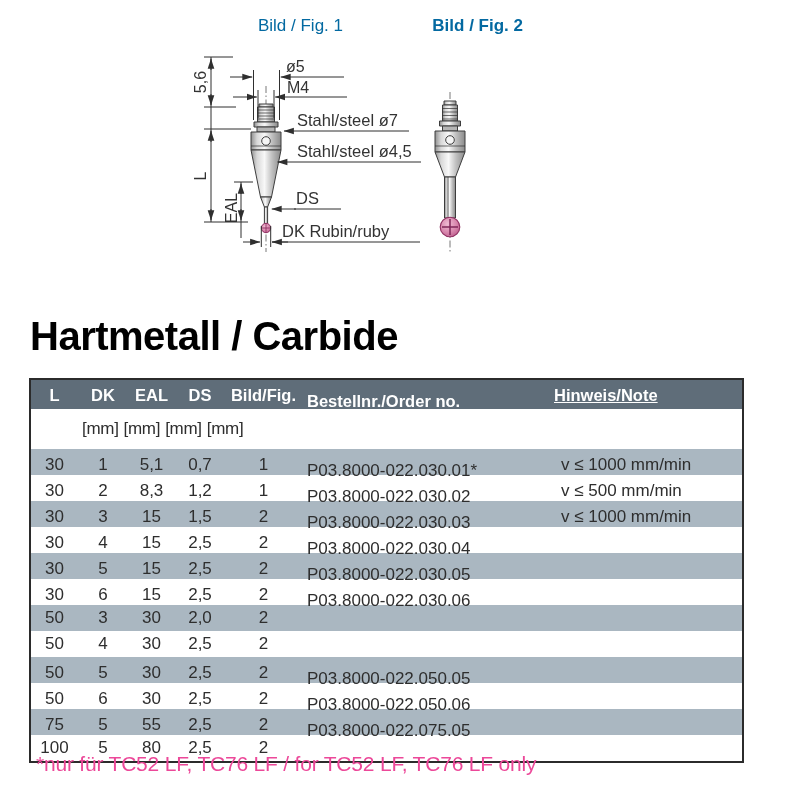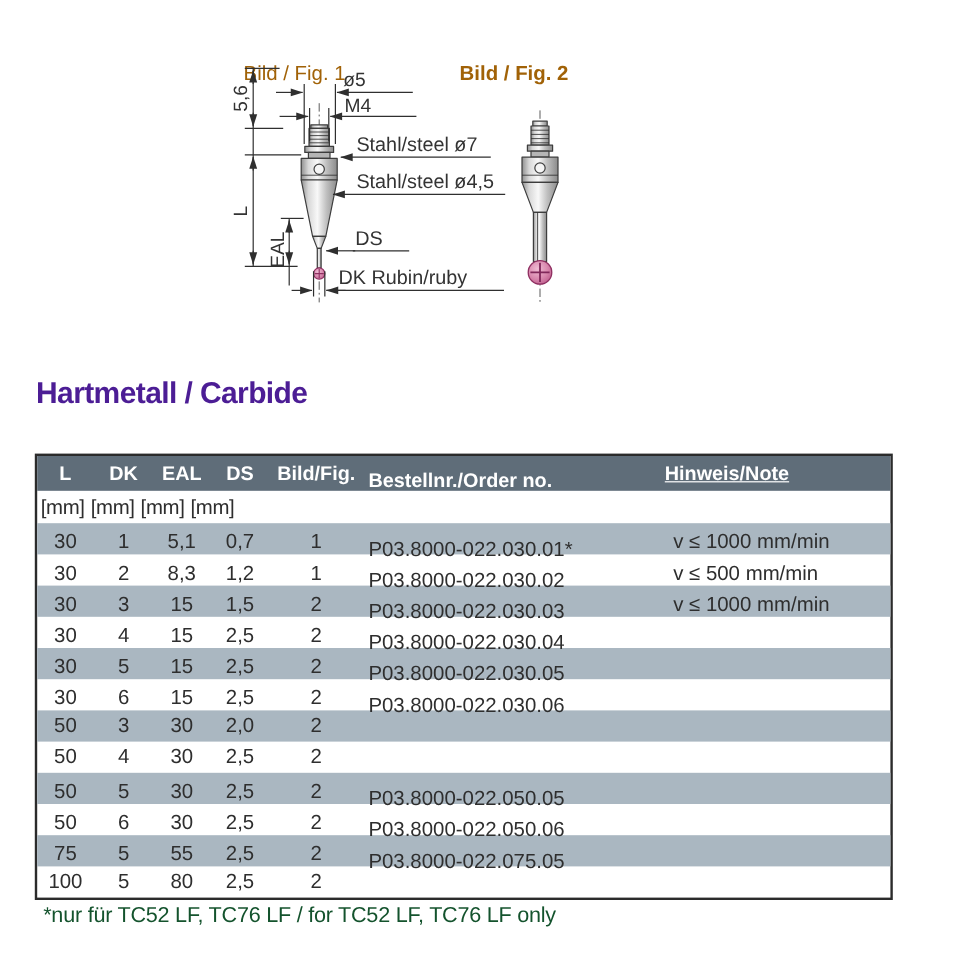--- a/index.html
+++ b/index.html
@@ -2,53 +2,53 @@
 <html><head>
 <meta charset="utf-8">
 <style>
   * { box-sizing: border-box; margin: 0; padding: 0; }
   html,body { background:#ffffff; }
   body {
     width:802px; height:802px; position:relative; overflow:hidden;
     font-family:"Liberation Sans", sans-serif; color:#2e2e2e;
   }
   .fig-title {
-    position:absolute; top:16px; width:140px; text-align:left;
-    font-size:17px; color:#a16207;margin-top:36px;
+    position:absolute; top:16px; width:140px; text-align:right;
+    font-size:17px; color:#0369a1;
   }
   #fig1-title { left:203px; }
   #fig2-title { left:383px;font-weight:bold; }
   #drawing { position:absolute; left:0; top:0; }
   .page-title {
     position:absolute; left:30px; top:314px;
-    font-size:25px; font-weight:bold; letter-spacing:-0.5px; color:#4c1d95;
+    font-size:40px; font-weight:bold; letter-spacing:-0.5px; color:#000000;
   }
   .ptable {
     position:absolute; left:29px; top:378px; width:715px;
     border:2px solid #2b2b2b; background:#ffffff;
     font-size:17px;
   }
   .grid-row { display:grid; grid-template-columns:47px 50px 47px 50px 77px 248px 192px; }
   .thead { height:29px; background:#5f6d79; }
   .thead .cell { color:#ffffff; font-weight:bold; font-size:16.5px; }
-  .units-row { height:27px; display:flex; align-items:center; gap:5px; padding-left:3px; }
+  .units-row { height:40px; display:flex; align-items:center; gap:5px; padding-left:3px;margin-left:48px; }
   .units-row span { letter-spacing:-0.3px; }
   .trow { height:26px; }
   .trow.shaded { background:#aab7c1; }
   .cell {
     display:flex; align-items:center; justify-content:center;
     white-space:nowrap; overflow:visible;
   }
   .cell.c-order { justify-content:flex-start; padding-left:5px;margin-top:12px; }
   .thead .cell.c-order { padding-left:5px; }
   .cell.c-note { justify-content:flex-start; padding-left:11px; }
   .thead .cell.c-note { padding-left:4px;text-decoration:underline; }
   .footnote {
     position:absolute; left:36px; top:752px;
-    font-size:18px; letter-spacing:-0.2px; color:#14532d;
+    font-size:21px; letter-spacing:-0.2px; color:#ec4899;
   }
   
   .dim   { stroke:#2f2f2f; stroke-width:1; fill:none; }
   .thin  { stroke:#2f2f2f; stroke-width:0.7; fill:none; }
   .cl    { stroke:#555555; stroke-width:0.8; fill:none; stroke-dasharray:7 2.5 1.5 2.5; }
   .metal { fill:url(#met); stroke:#3d3d3d; stroke-width:1; stroke-linejoin:round; }
   .dtxt  { font-family:"Liberation Sans", sans-serif; font-size:16px; fill:#333333; }
   .dtxt2 { font-family:"Liberation Sans", sans-serif; font-size:16.5px; fill:#333333; }
 </style>
 </head>

